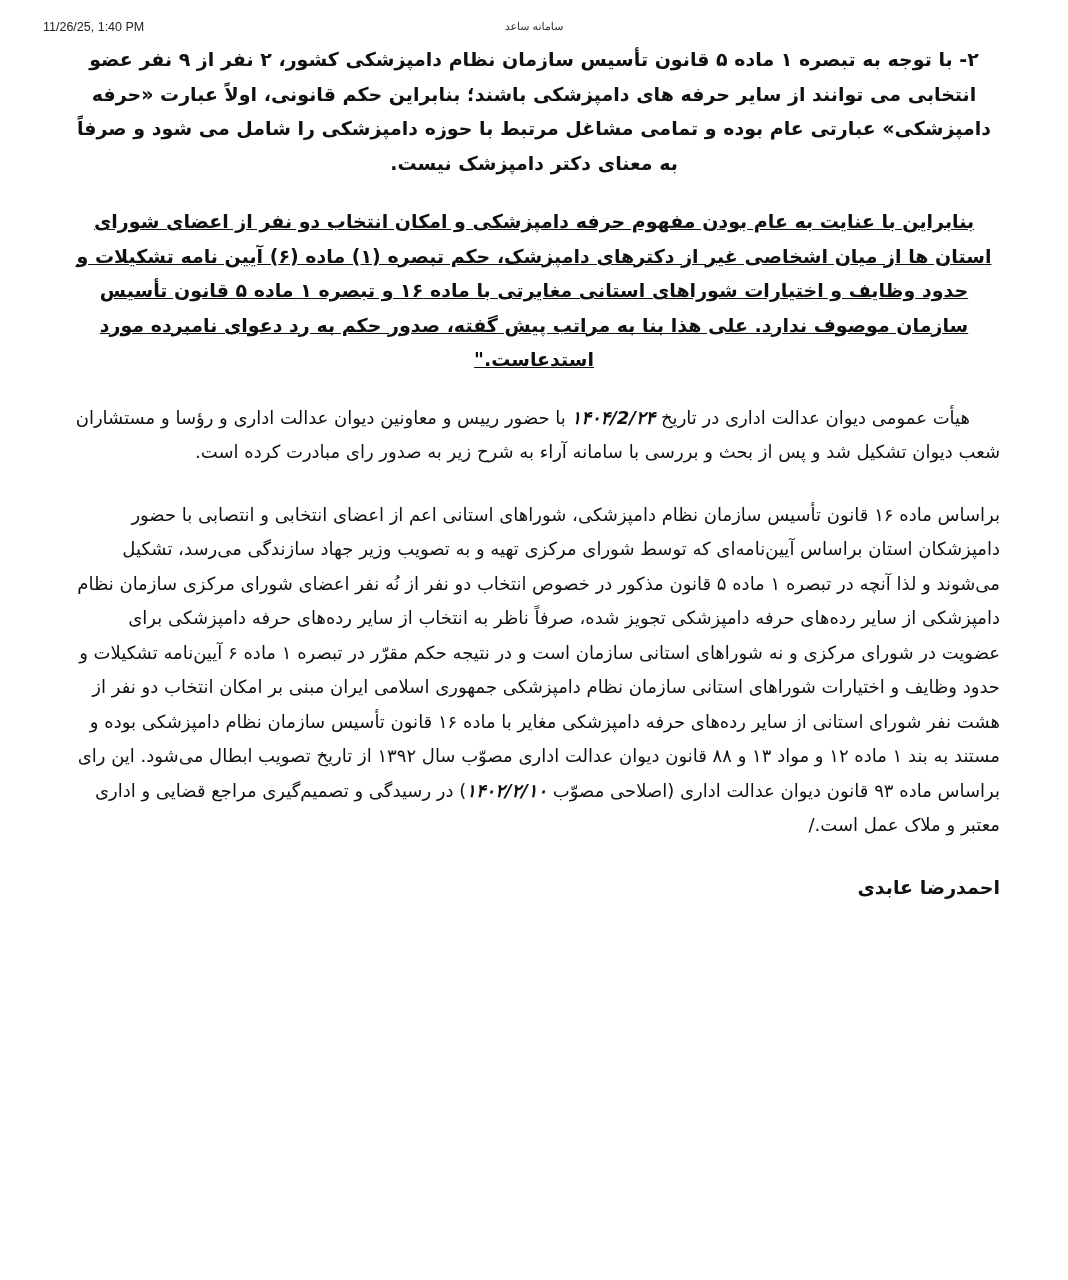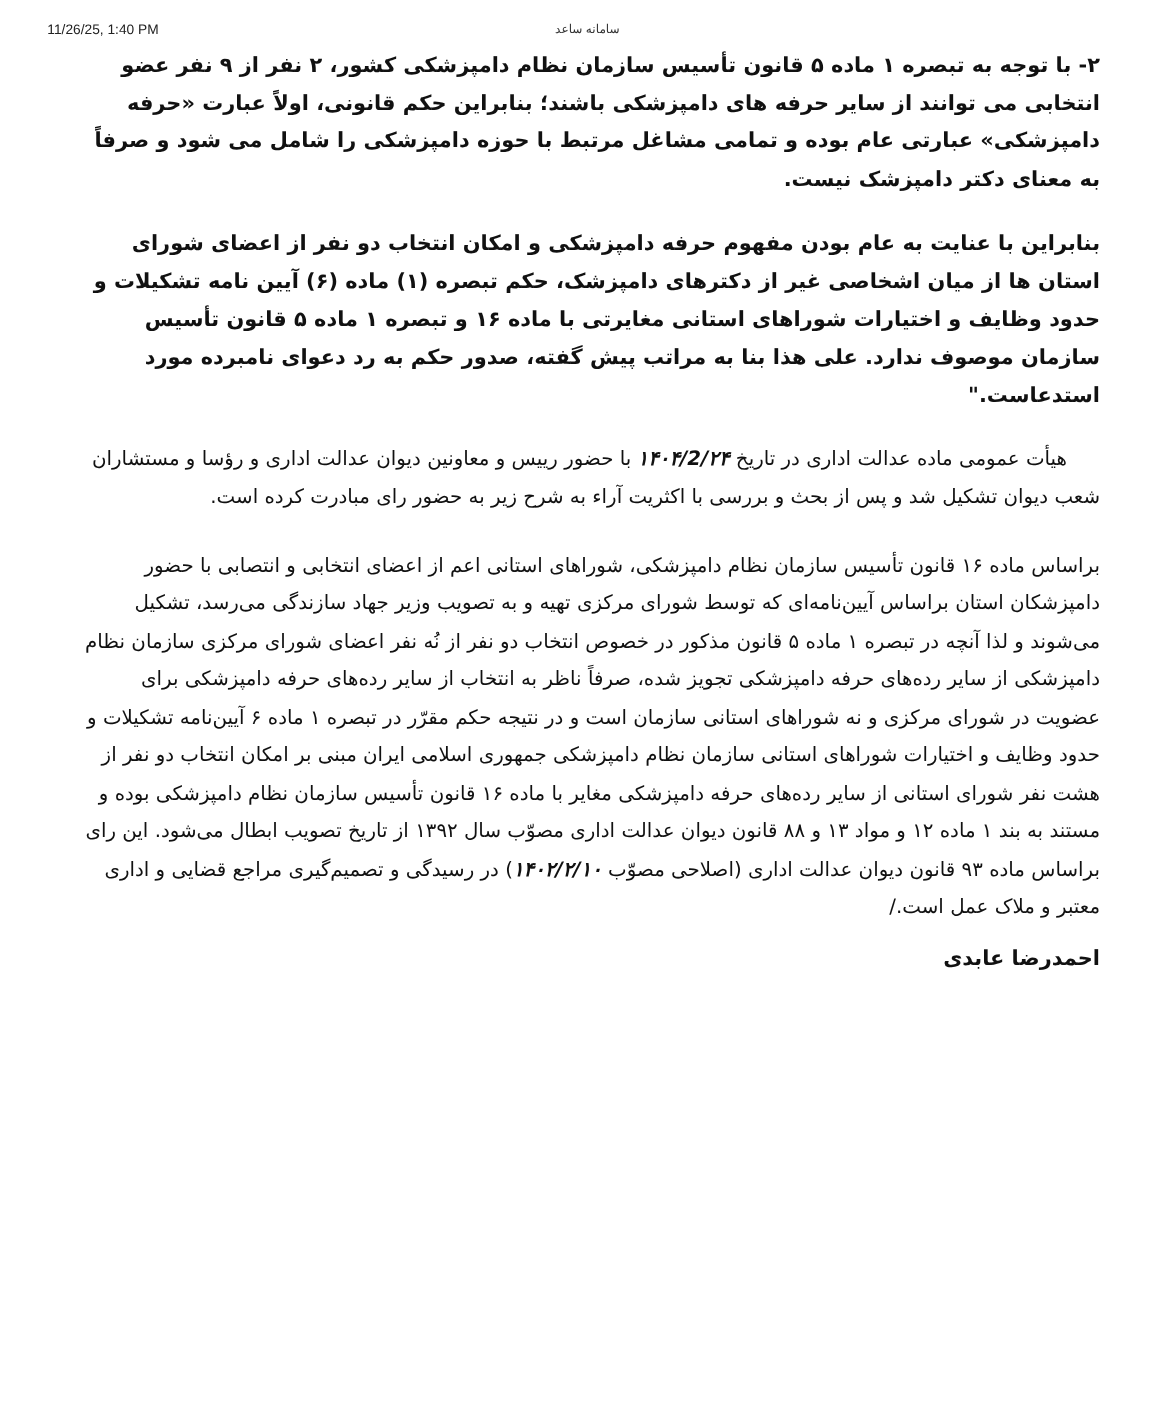--- a/index.html
+++ b/index.html
@@ -11,38 +11,38 @@
     position: absolute; top: 18px; left: 0; width: 883px; height: 20px;
     font-family: "Liberation Sans", sans-serif; font-size: 12.5px; color: #222;
   }
   .print-header .date { position: absolute; left: 43px; top: 2px; }
   .print-header .site { position: absolute; left: 0; width: 1068px; text-align: center; top: 2px; font-size: 11px; color: #333; }
   .content {
     position: absolute; top: 42px; left: 68px; width: 932px;
     direction: rtl; text-align: right;
   }
   .p { margin: 0; }
-  .bold { font-weight: bold; font-size: 19px; line-height: 34.5px; }
+  .bold { font-weight: bold; font-size: 19px; line-height: 34.5px; text-align: center; }
   .normal { font-size: 18px; line-height: 34.5px; }
   .p1 { margin-bottom: 24px; }
-  .p2 { margin-bottom: 24px; padding-right: 0; }
+  .p2 { margin-bottom: 24px; padding-right: 0; text-decoration: underline; }
   .p3 { text-indent: 30px; margin-bottom: 28px; }
   .date-bold { font-weight: bold; font-style: italic; }
   .heading { font-weight: bold; font-style: italic; font-size: 19px; margin: 0 0 26px 0; line-height: 30px; }
-  .p4 { margin-bottom: 12px; }
+  .p4 { margin-bottom: 28px; }
   .sig-name { font-weight: bold; font-size: 19px; margin: 0 0 22px 0; line-height: 32px; }
   .sig-title { font-weight: bold; font-style: italic; font-size: 19px; margin: 0; line-height: 32px; }
 </style>
 </head>
 <body>
 
 <div class="print-header">
   <span class="date">11/26/25, 1:40 PM</span>
   <span class="site">سامانه ساعد</span>
 </div>
 
 <div class="content">
   <p class="p bold p1">۲- با توجه به تبصره ۱ ماده ۵ قانون تأسیس سازمان نظام دامپزشکی کشور، ۲ نفر از ۹ نفر عضو انتخابی می توانند از سایر حرفه های دامپزشکی باشند؛ بنابراین حکم قانونی، اولاً عبارت «حرفه دامپزشکی» عبارتی عام بوده و تمامی مشاغل مرتبط با حوزه دامپزشکی را شامل می شود و صرفاً به معنای دکتر دامپزشک نیست.</p>
   <p class="p bold p2">بنابراین با عنایت به عام بودن مفهوم حرفه دامپزشکی و امکان انتخاب دو نفر از اعضای شورای استان ها از میان اشخاصی غیر از دکترهای دامپزشک، حکم تبصره (۱) ماده (۶) آیین نامه تشکیلات و حدود وظایف و اختیارات شوراهای استانی مغایرتی با ماده ۱۶ و تبصره ۱ ماده ۵ قانون تأسیس سازمان موصوف ندارد. علی هذا بنا به مراتب پیش گفته، صدور حکم به رد دعوای نامبرده مورد استدعاست."</p>
-  <p class="p normal p3"><span>هیأت عمومی ماده عدالت اداری در تاریخ </span><span class="date-bold">۱۴۰۴/2/۲۴</span><span> با حضور رییس و معاونین دیوان عدالت اداری و رؤسا و مستشاران شعب دیوان تشکیل شد و پس از بحث و بررسی با اکثریت آراء به شرح زیر به حضور رای مبادرت کرده است.</span></p>
+  <p class="p normal p3"><span>هیأت عمومی دیوان عدالت اداری در تاریخ </span><span class="date-bold">۱۴۰۴/2/۲۴</span><span> با حضور رییس و معاونین دیوان عدالت اداری و رؤسا و مستشاران شعب دیوان تشکیل شد و پس از بحث و بررسی با سامانه آراء به شرح زیر به صدور رای مبادرت کرده است.</span></p>
   <p class="p normal p4"><span>براساس ماده ۱۶ قانون تأسیس سازمان نظام دامپزشکی، شوراهای استانی اعم از اعضای انتخابی و انتصابی با حضور دامپزشکان استان براساس آیین‌نامه‌ای که توسط شورای مرکزی تهیه و به تصویب وزیر جهاد سازندگی می‌رسد، تشکیل می‌شوند و لذا آنچه در تبصره ۱ ماده ۵ قانون مذکور در خصوص انتخاب دو نفر از نُه نفر اعضای شورای مرکزی سازمان نظام دامپزشکی از سایر رده‌های حرفه دامپزشکی تجویز شده، صرفاً ناظر به انتخاب از سایر رده‌های حرفه دامپزشکی برای عضویت در شورای مرکزی و نه شوراهای استانی سازمان است و در نتیجه حکم مقرّر در تبصره ۱ ماده ۶ آیین‌نامه تشکیلات و حدود وظایف و اختیارات شوراهای استانی سازمان نظام دامپزشکی جمهوری اسلامی ایران مبنی بر امکان انتخاب دو نفر از هشت نفر شورای استانی از سایر رده‌های حرفه دامپزشکی مغایر با ماده ۱۶ قانون تأسیس سازمان نظام دامپزشکی بوده و مستند به بند ۱ ماده ۱۲ و مواد ۱۳ و ۸۸ قانون دیوان عدالت اداری مصوّب سال ۱۳۹۲ از تاریخ تصویب ابطال می‌شود. این رای براساس ماده ۹۳ قانون دیوان عدالت اداری (اصلاحی مصوّب </span><span class="date-bold">۱۴۰۲/۲/۱۰</span><span>) در رسیدگی و تصمیم‌گیری مراجع قضایی و اداری معتبر و ملاک عمل است./</span></p>
   <p class="sig-name">احمدرضا عابدی</p>
 </div>
 
 </body></html>

